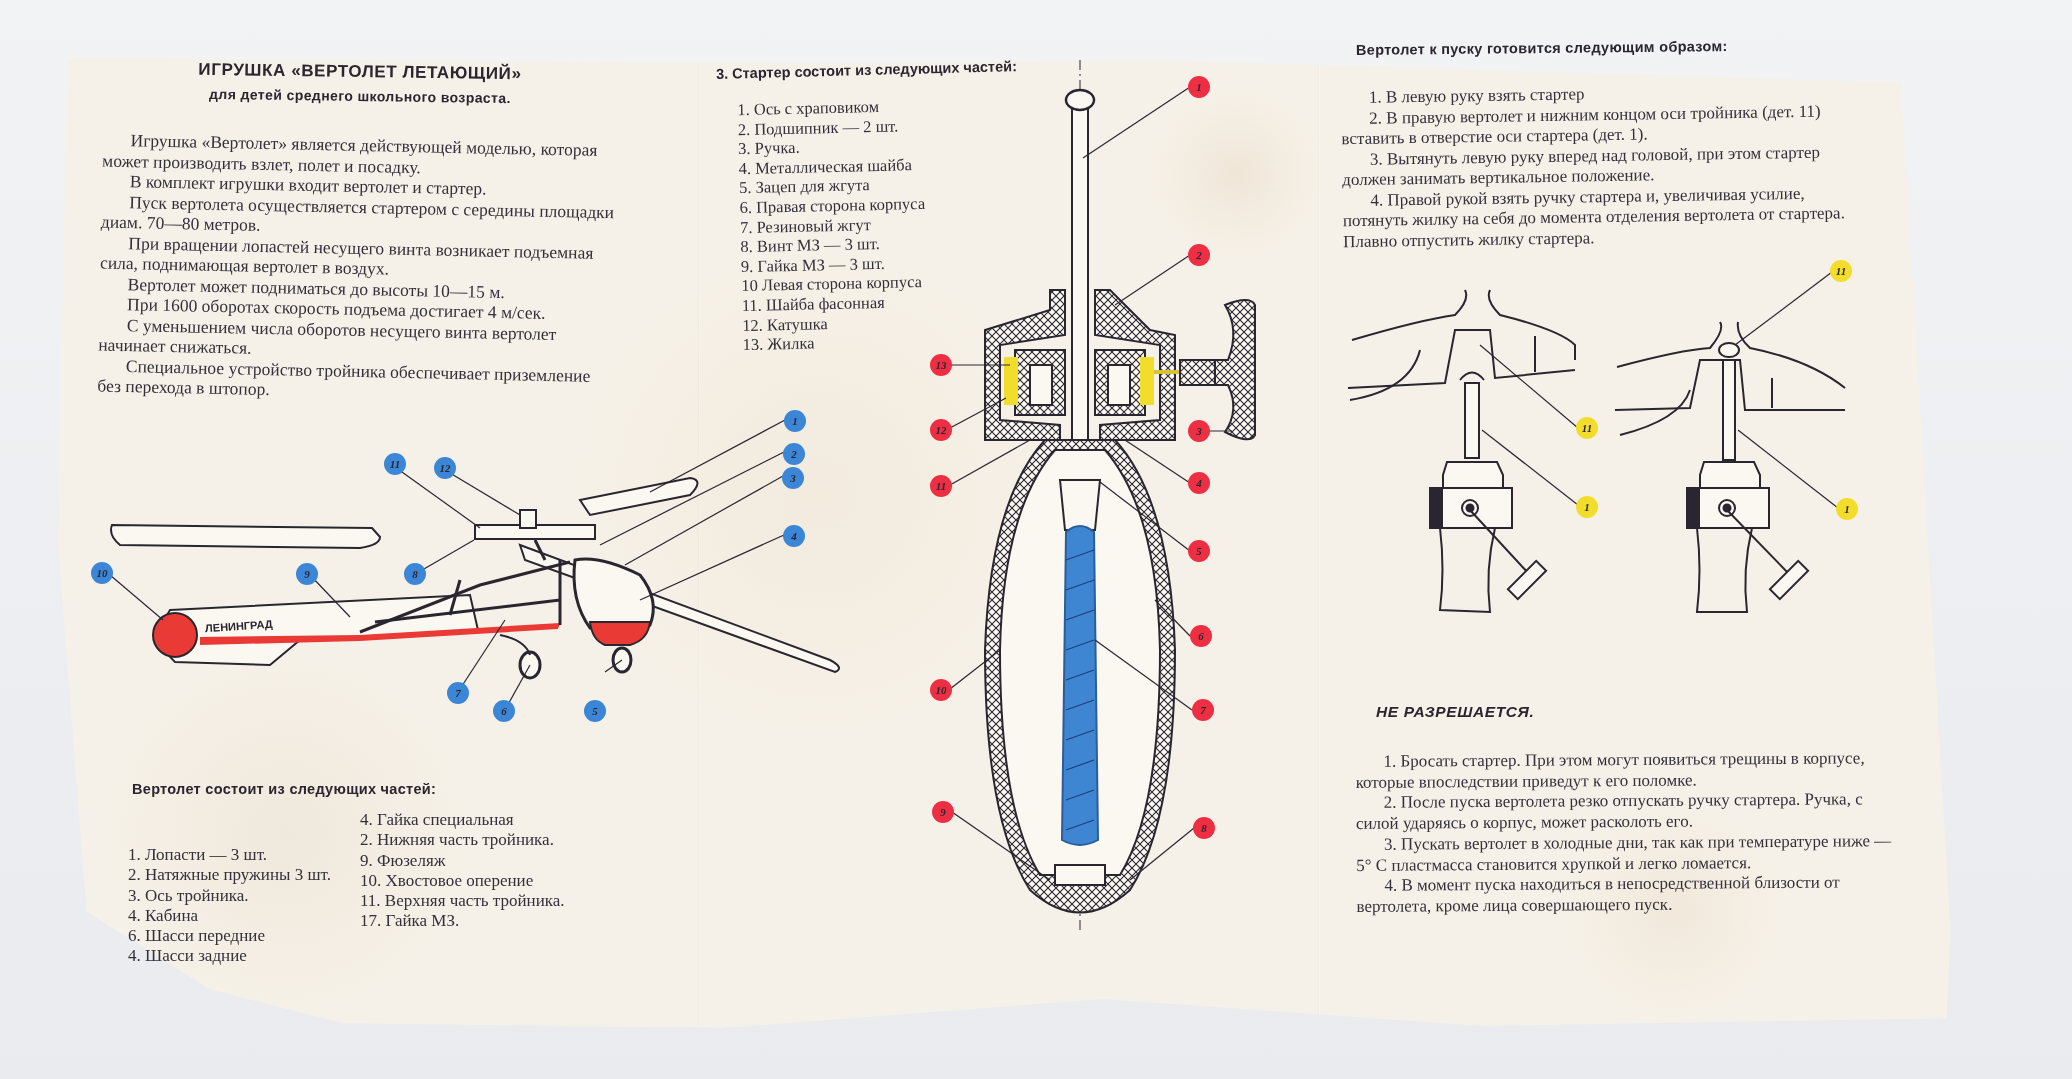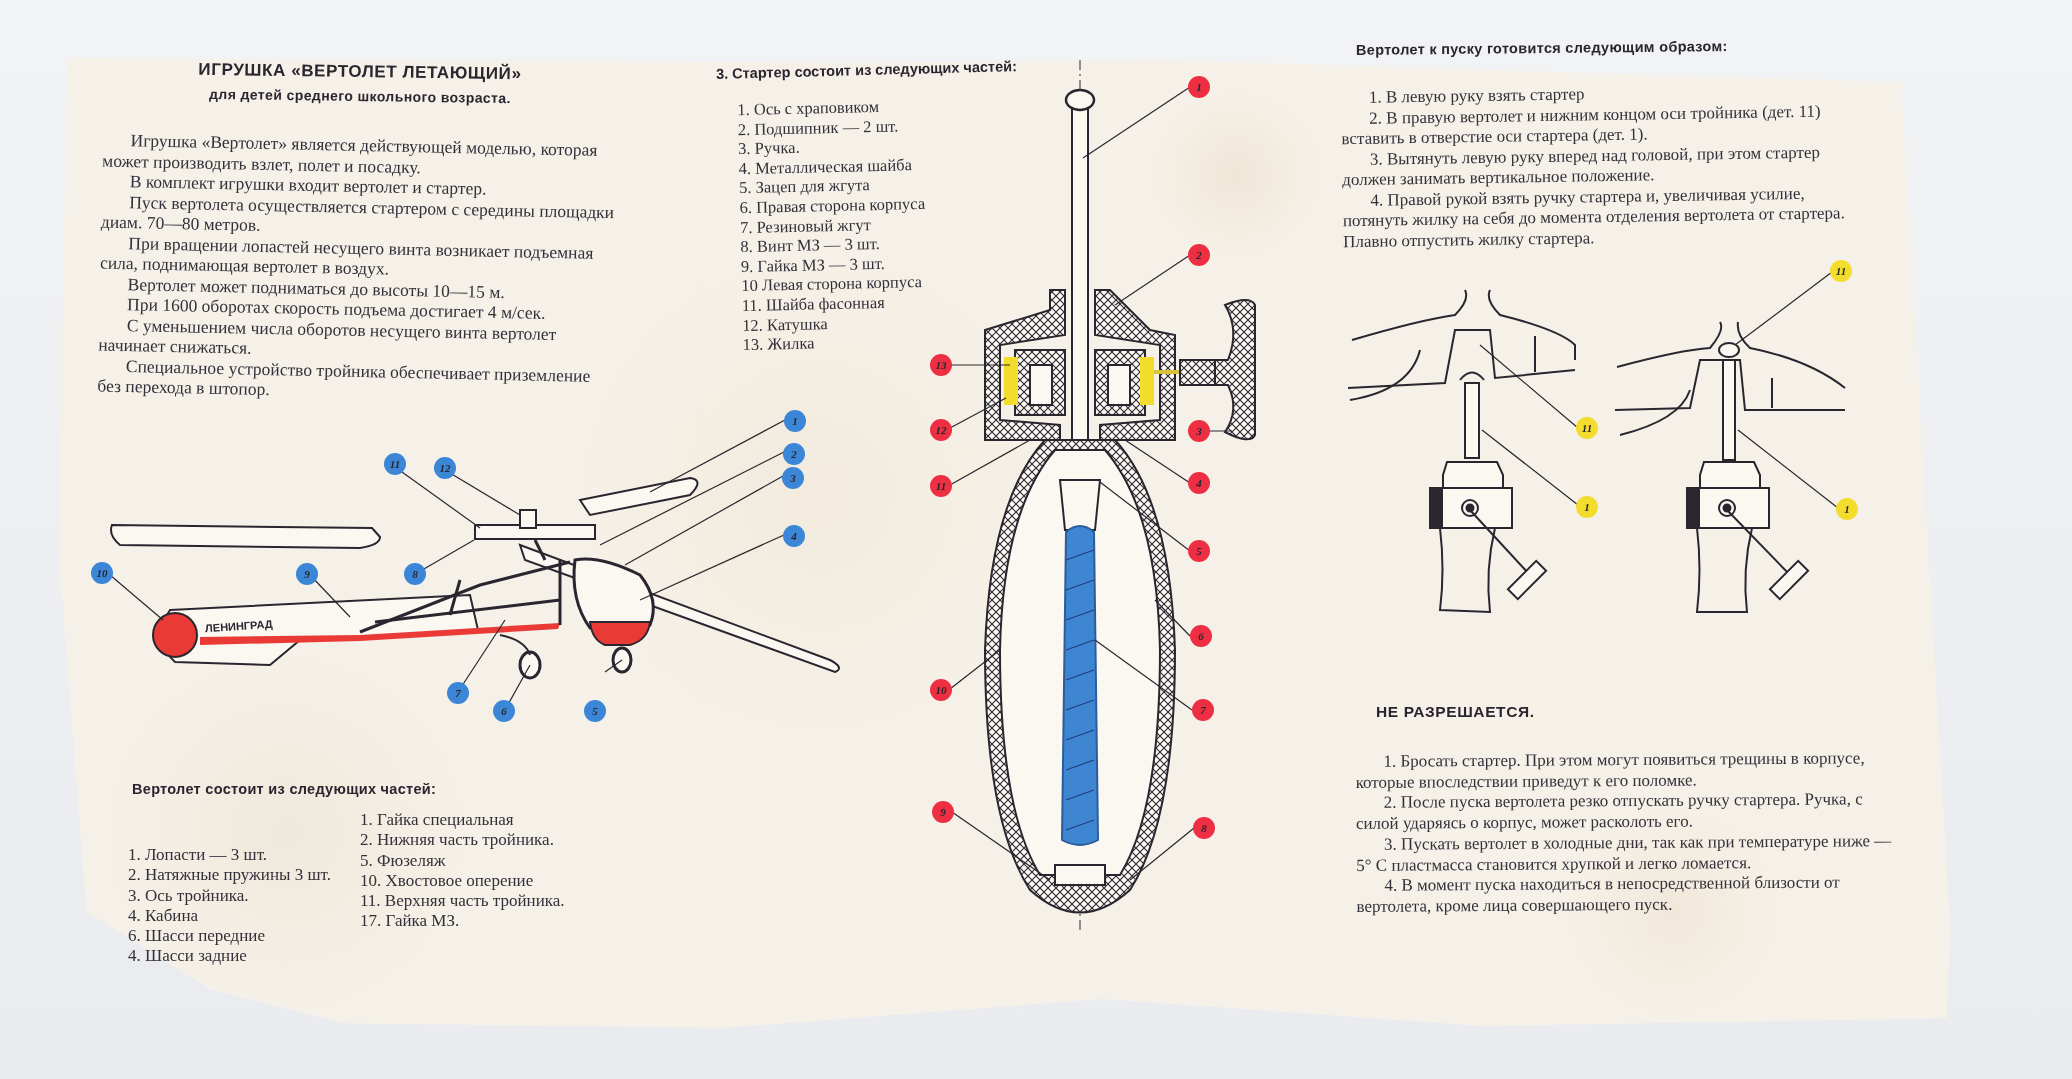--- a/index.html
+++ b/index.html
@@ -134,23 +134,23 @@
   <div class="abs heading" style="left:132px; top:781px; font-size:14.5px; letter-spacing:0.3px;text-align:center;">Вертолет состоит из следующих частей:</div>
   <ul class="list abs" style="left:128px; top:813px;margin-top:32px;">
     <li>1. Лопасти — 3 шт.</li>
     <li>2. Натяжные пружины 3 шт.</li>
     <li>3. Ось тройника.</li>
     <li>4. Кабина</li>
     <li>6. Шасси передние</li>
     <li>4. Шасси задние</li>
   </ul>
   <ul class="list abs" style="left:360px; top:810px;">
-    <li>1. Гайка специальная</li>
+    <li>4. Гайка специальная</li>
     <li>2. Нижняя часть тройника.</li>
-    <li>5. Фюзеляж</li>
+    <li>9. Фюзеляж</li>
     <li>10. Хвостовое оперение</li>
     <li>11. Верхняя часть тройника.</li>
     <li>17. Гайка МЗ.</li>
   </ul>
 </section>
 
 <section>
   <div class="abs heading" style="left:716px; top:62px; font-size:14.5px; transform:rotate(-1.5deg);">3. Стартер состоит из следующих частей:</div>
   <ul class="list abs" style="left:740px; top:98px; font-size:16.5px; line-height:19.6px; transform:rotate(-1.3deg);">
     <li>1. Ось с храповиком</li>
@@ -299,20 +299,20 @@
         <line x1="1832" y1="272" x2="1735" y2="345"></line>
         <line x1="1838" y1="508" x2="1738" y2="430"></line>
       </g>
     </svg>
     <div class="callout yellow" style="left:1576px; top:417px;">11</div>
     <div class="callout yellow" style="left:1576px; top:496px;">1</div>
     <div class="callout yellow" style="left:1830px; top:260px;">11</div>
     <div class="callout yellow" style="left:1836px; top:498px;">1</div>
   </div>
 
-  <div class="abs heading" style="left:1376px; top:703px; font-size:15.5px; letter-spacing:0.6px;">НЕ РАЗРЕШАЕТСЯ.</div>
+  <div class="abs heading" style="left:1376px; top:703px; font-size:15.5px; letter-spacing:0.6px;font-style:italic;">НЕ РАЗРЕШАЕТСЯ.</div>
   <div class="abs body-text" style="left:1356px; top:750px; width:545px; font-size:17px; line-height:20.7px; transform:rotate(-0.4deg);">
     <p>1. Бросать стартер. При этом могут появиться трещины в корпусе, которые впоследствии приведут к его поломке.</p>
     <p>2. После пуска вертолета резко отпускать ручку стартера. Ручка, с силой ударяясь о корпус, может расколоть его.</p>
     <p>3. Пускать вертолет в холодные дни, так как при температуре ниже —5° С пластмасса становится хрупкой и легко ломается.</p>
     <p>4. В момент пуска находиться в непосредственной близости от вертолета, кроме лица совершающего пуск.</p>
   </div>
 </section>
 
 </body></html>

